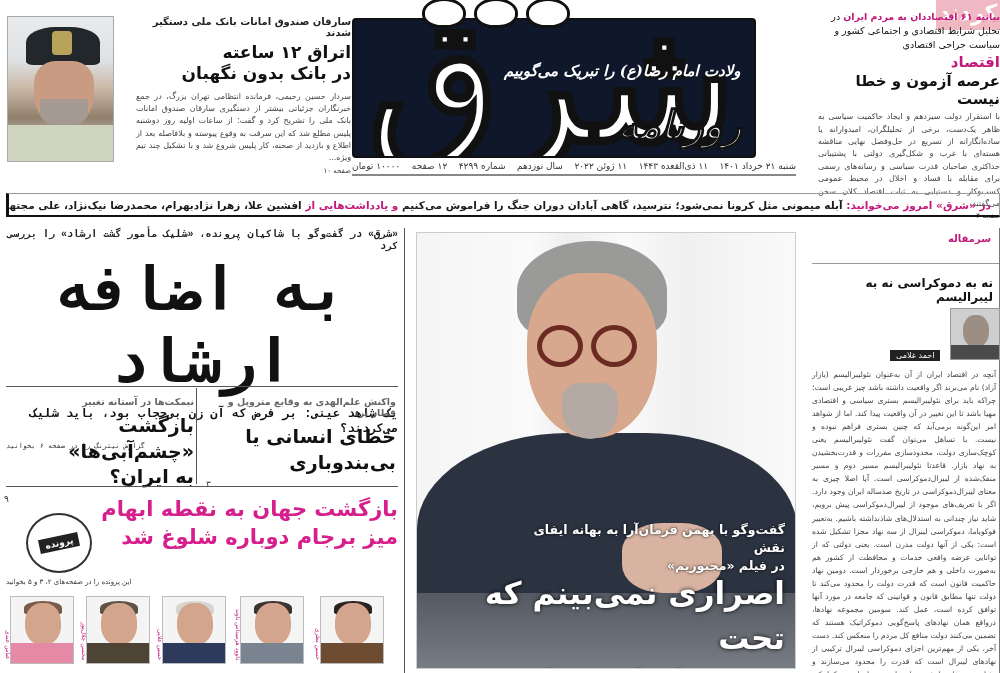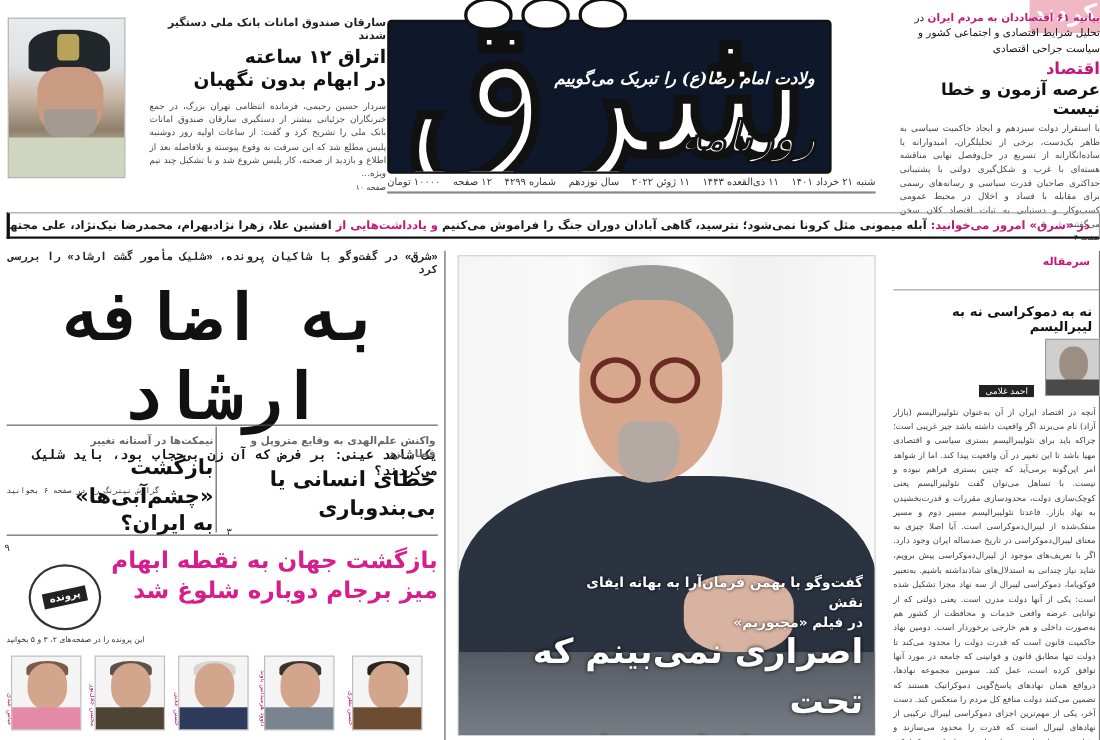--- a/index.html
+++ b/index.html
@@ -113,21 +113,21 @@
 <div class="abs police-photo">
   <div class="police-cap"></div>
   <div class="police-badge"></div>
   <div class="police-face"></div>
   <div class="police-beard"></div>
   <div class="police-uniform"></div>
 </div>
 <div class="abs police-text">
   <div class="kicker">سارقان صندوق امانات بانک ملی دستگیر شدند</div>
   <div class="police-title">اتراق ۱۲ ساعته</div>
-  <div class="police-title" style="margin-top:0">در ابهام بدون نگهبان</div>
+  <div class="police-title" style="margin-top:0">در بانک بدون نگهبان</div>
   <div class="body-small" style="margin-top:6px">سردار حسین رحیمی، فرمانده انتظامی تهران بزرگ، در جمع خبرنگاران جزئیاتی بیشتر از دستگیری سارقان صندوق امانات بانک ملی را تشریح کرد و گفت: از ساعات اولیه روز دوشنبه پلیس مطلع شد که این سرقت به وقوع پیوسته و بلافاصله بعد از اطلاع و بازدید از صحنه، کار پلیس شروع شد و با تشکیل چند تیم ویژه...</div>
   <div class="page-ref">صفحه ۱۰</div>
 </div>
 
 <div class="abs econ">
   <div class="econ-stamp">کردند</div>
   <div class="econ-kicker">
     <b>بیانیه ۶۱ اقتصاددان به مردم ایران</b>
     <span>در تحلیل شرایط اقتصادی و اجتماعی کشور و سیاست جراحی اقتصادی</span>
   </div>

